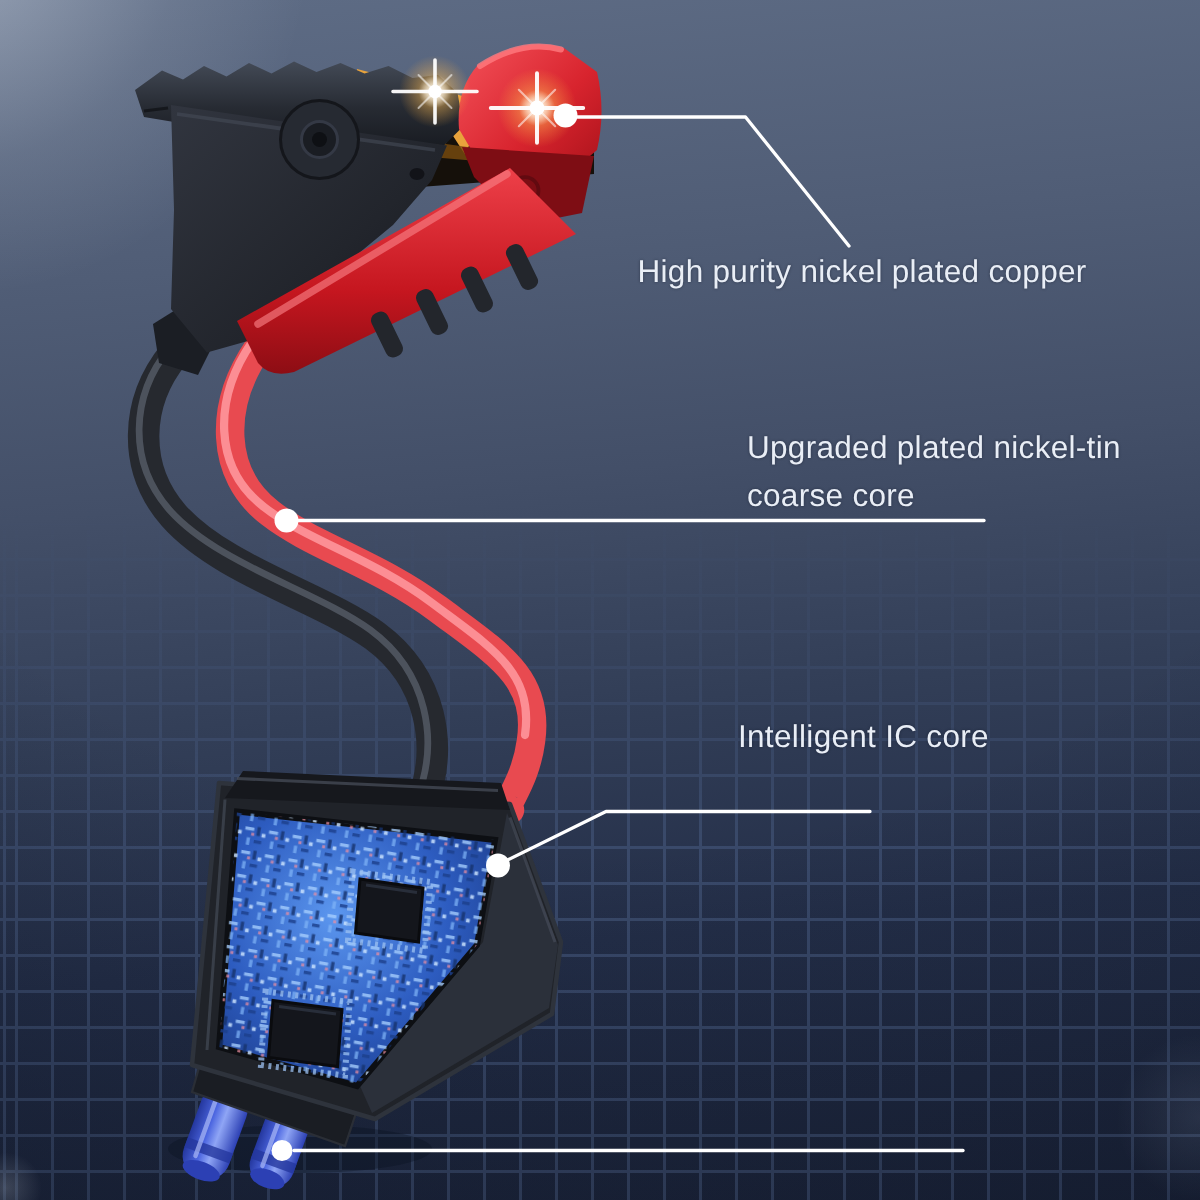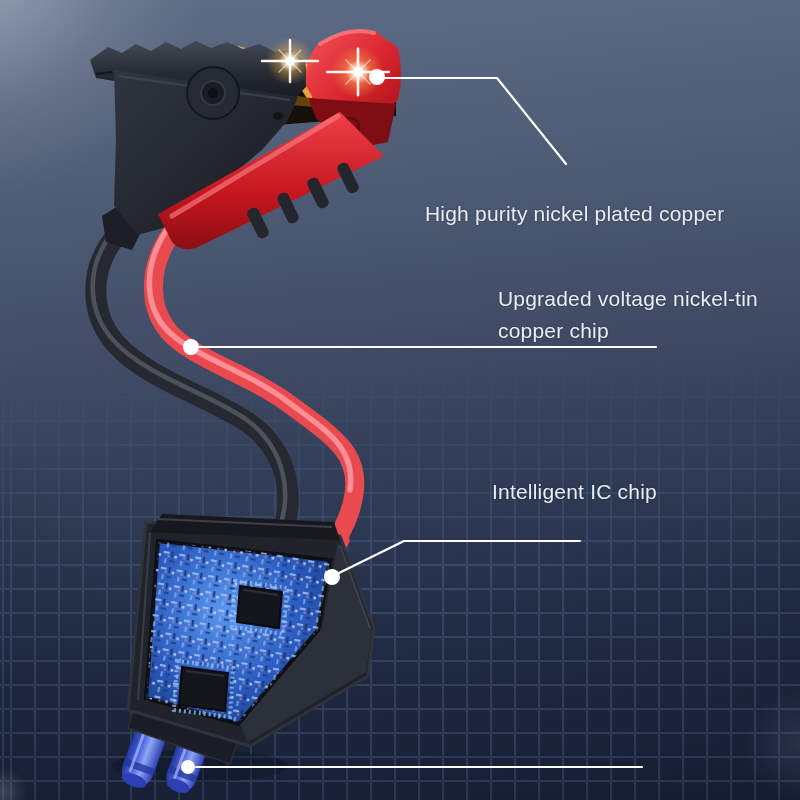--- a/index.html
+++ b/index.html
@@ -232,24 +232,24 @@
         <path class="callout" d="M339,573 L404,541 L580,541"></path>
         <circle class="callout-dot" cx="332" cy="577" r="8" stroke="none"></circle>
       </g>
       <g>
         <path class="callout" d="M196,767 L642,767"></path>
         <circle class="callout-dot" cx="188" cy="767" r="7" stroke="none"></circle>
       </g>
     </g>
   </svg>
 
-  <div class="label" style="left:425px;top:166px;margin-top:32px;">High purity nickel plated copper</div>
+  <div class="label" style="left:425px;top:166px;">High purity nickel plated copper</div>
 
   <div class="label" style="left:498px;top:283px;">
-    <div>Upgraded voltage nickel-tin</div>
-    <div>copper chip</div>
+    <div>Upgraded plated nickel-tin</div>
+    <div>coarse core</div>
   </div>
 
   <div class="label" style="left:492px;top:476px;">
-    <div>Intelligent IC chip</div>
+    <div>Intelligent IC core</div>
   </div>
 
 </div>
 
 </body></html>

